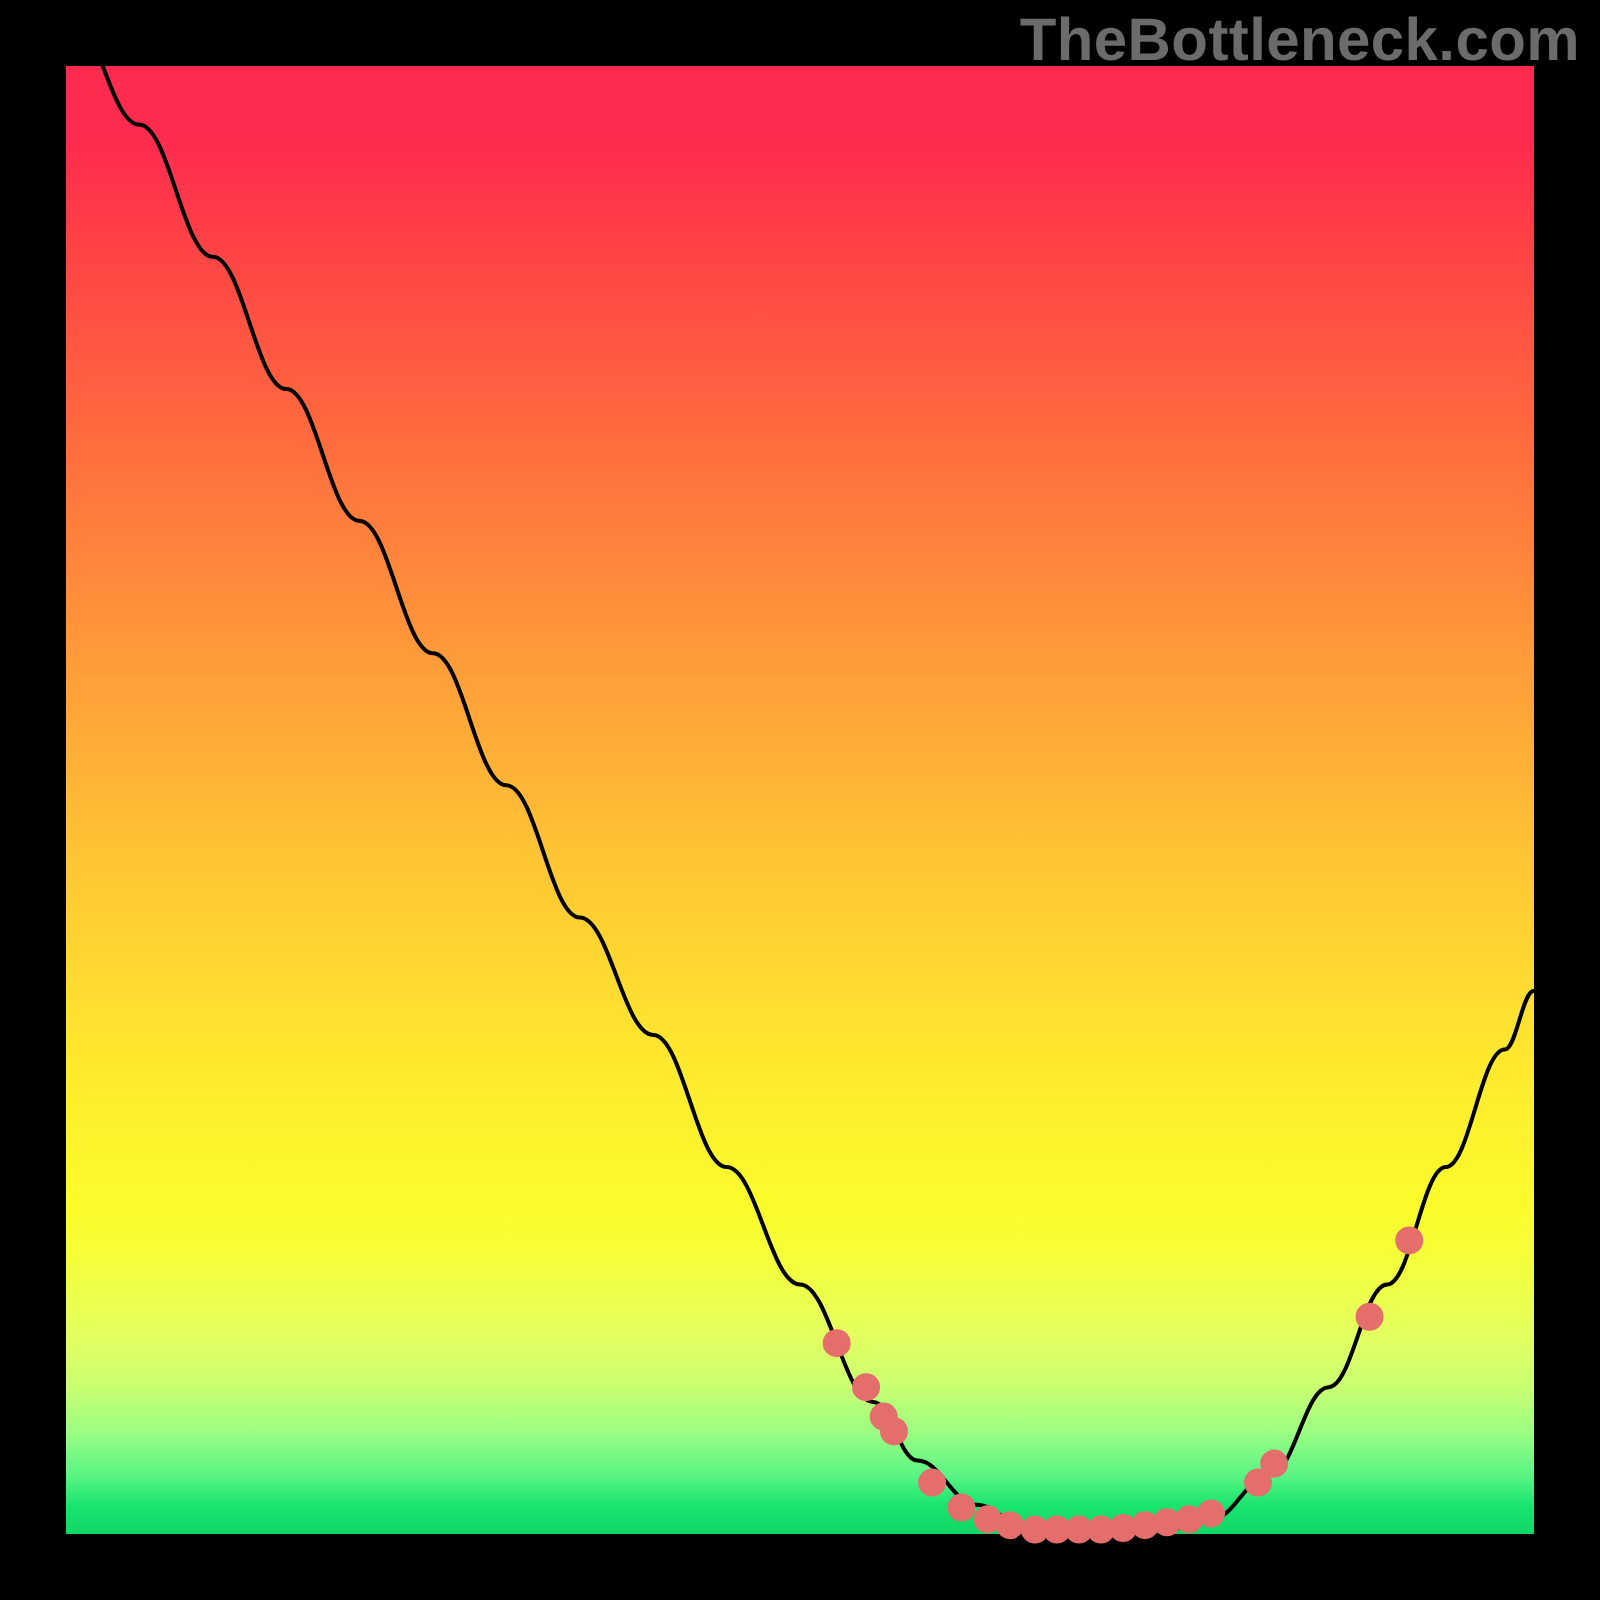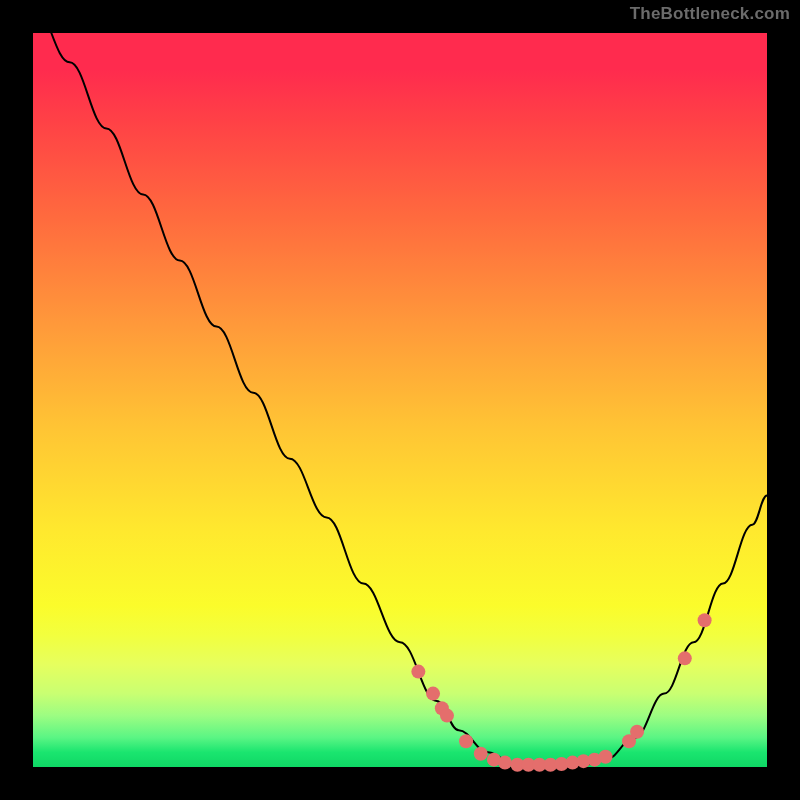--- a/index.html
+++ b/index.html
@@ -32,21 +32,21 @@
       #5af584 96%,
       #1ae56f 98%,
       #0fd765 100%
     );
   }
   .watermark {
     position: absolute;
     top: 4px;
     right: 10px;
     font-family: Arial, Helvetica, sans-serif;
-    font-size: 17px;
+    font-size: 30px;
     font-weight: bold;
     color: #6b6b6b;
     letter-spacing: 0.2px;
     user-select: none;
   }
   svg.plot {
     position: absolute;
     left: 33px;
     top: 33px;
     width: 734px;

